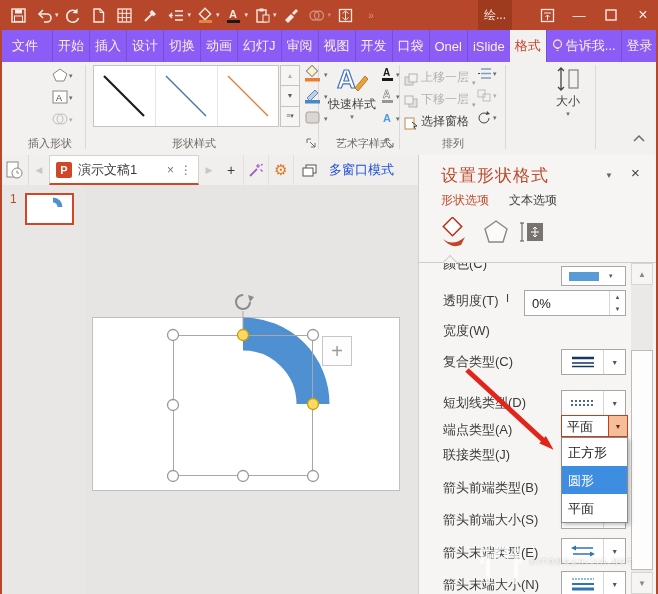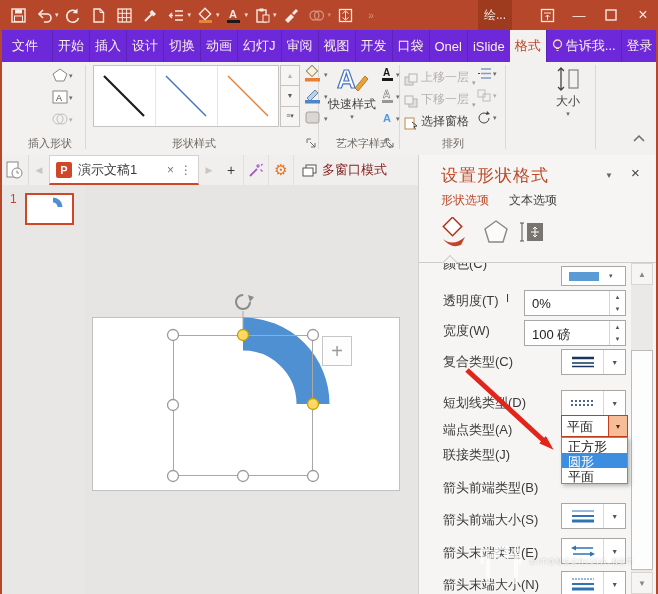--- a/index.html
+++ b/index.html
@@ -10,21 +10,21 @@
   
   .titlebar{position:absolute;left:0;top:0;width:658px;height:30px;background:#B7472A;display:flex;align-items:center}
   .qat{display:flex;align-items:center;gap:2px;padding-left:6px}
   .qbtn{width:24px;height:24px;display:flex;align-items:center;justify-content:center;color:#F6EAE4}
   .qbtn.dim{opacity:.45}
   .qcaret{font-size:7px;color:#F0DCD2;margin-left:-3px}
   .ctxtab{position:absolute;left:478px;top:0;height:30px;width:34px;background:#9E3A1E;color:#F6EAE4;font-size:12px;display:flex;align-items:center;justify-content:center}
   .winbtns{position:absolute;right:4px;top:0;height:30px;display:flex;align-items:center;gap:10px;color:#F6EAE4}
   .winbtn{width:22px;height:22px;display:flex;align-items:center;justify-content:center;font-size:13px}
   
-  .menubar{position:absolute;left:0;top:30px;width:658px;height:32px;background:#6d28d9;display:flex;align-items:stretch}
+  .menubar{position:absolute;left:0;top:30px;width:658px;height:32px;background:#8b5cf6;display:flex;align-items:stretch}
   .mtab{display:flex;align-items:center;padding:0 5px;font-size:13px;color:#FAEFE9;border-left:1px solid rgba(0,0,0,.14);white-space:nowrap}
   .mtab:first-child{border-left:none;padding-left:12px;padding-right:14px}
   .mtab.active{background:#F3F1F0;color:#C0462A;border-left:none}
   .bulb{margin-right:3px}
   .mmore{display:flex;align-items:center;color:#F3D9CD;font-size:10px;padding:0 3px}
   
   .ribbon{position:absolute;left:0;top:62px;width:658px;height:93px;background:#F3F1F0;border-bottom:1px solid #D8D4D2}
   .gdiv{position:absolute;top:3px;height:84px;width:1px;background:#DCD8D6}
   .grouplabel{position:absolute;top:74px;font-size:11px;color:#6E6861;white-space:nowrap}
   .bigbtn{position:absolute;display:flex;flex-direction:column;align-items:center;color:#444;font-size:12px}
@@ -41,21 +41,21 @@
   .arr-item.dim{color:#B5B0AD}
   .launcher{position:absolute;top:76px;width:10px;height:10px}
   
   .tabbar{position:absolute;left:0;top:155px;width:420px;height:30px;background:#F1EFED;border-bottom:1px solid #D7D4D2;display:flex;align-items:stretch}
   .tb-ico{width:28px;display:flex;align-items:center;justify-content:center;border-right:1px solid #DDDAD8}
   .tb-nav{width:20px;display:flex;align-items:center;justify-content:center;color:#C9C5C2;font-size:9px}
   .doctab{width:150px;background:#fff;border:1px solid #D5D2CF;border-bottom:2px solid #D04727;display:flex;align-items:center;gap:6px;padding:0 6px;box-sizing:border-box}
   .ppticon{width:16px;height:16px;background:#D04727;border-radius:2px;color:#fff;font-weight:bold;font-size:11px;display:flex;align-items:center;justify-content:center}
   .doctitle{font-size:13px;color:#3A3A3A;flex:1}
   .tbbtn{width:24px;display:flex;align-items:center;justify-content:center;font-size:14px;color:#3A3A3A;border-right:1px solid #E2DFDD}
-  .mwm{display:flex;align-items:center;gap:5px;padding:0 8px;font-size:13px;color:#7f1d1d}
+  .mwm{display:flex;align-items:center;gap:12px;padding:0 8px;font-size:13px;color:#1d4ed8}
   
   .thumbs{position:absolute;left:0;top:185px;width:85px;height:409px;background:#E9E7E5;border-right:1px solid #D4D1CF}
   .slidenum{position:absolute;left:10px;top:7px;font-size:12px;color:#C0462A}
   .thumb{position:absolute;left:25px;top:8px;width:45px;height:28px;background:#fff;border:2px solid #D04727}
   
   .canvas{position:absolute;left:85px;top:185px;width:333px;height:409px;background:#E7E5E3}
   .slide{position:absolute;left:7px;top:132px;width:308px;height:174px;background:#fff;border:1px solid #C2C0BE;box-sizing:border-box}
   .plusbtn{position:absolute;left:237px;top:151px;width:30px;height:30px;background:#FDFDFD;border:1px solid #C8C6C4;color:#9A9A9A;font-size:20px;display:flex;align-items:center;justify-content:center;box-sizing:border-box}
   
   .panel{position:absolute;left:418px;top:155px;width:240px;height:439px;background:#F6F5F4;border-left:1px solid #D3D0CE;box-sizing:border-box}
@@ -71,21 +71,21 @@
   .spinval{position:absolute;left:7px;top:5px}
   .spincol{position:absolute;right:0;top:0;width:15px;height:100%;border-left:1px solid #D8D5D3;display:flex;flex-direction:column}
   .spincol span{flex:1;display:flex;align-items:center;justify-content:center;font-size:6px;color:#555}
   .ddbtn{position:absolute;width:65px;height:26px;background:#fff;border:1px solid #A9A7A5;box-sizing:border-box;display:flex}
   .ddicon{width:42px;display:flex;align-items:center;justify-content:center}
   .ddarrow{width:21px;border-left:1px solid #D8D5D3;display:flex;align-items:center;justify-content:center;font-size:7px;color:#555}
   .combo{position:absolute;left:142px;top:152px;width:67px;height:22px;border:1px solid #C43E1C;background:#fff;box-sizing:border-box;display:flex;z-index:6}
   .combotext{flex:1;font-size:13px;color:#222;padding:2px 0 0 5px}
   .comboarrow{width:18px;background:#F6BD9B;border-left:1px solid #C43E1C;display:flex;align-items:center;justify-content:center;font-size:7px;color:#7A1A00}
   .droplist{position:absolute;left:142px;top:174px;width:67px;background:#fff;border:1px solid #8A8A8A;box-shadow:2px 2px 4px rgba(0,0,0,.25);z-index:5;box-sizing:border-box}
-  .dlitem{height:15px;font-size:13px;color:#222;padding:0 0 0 6px;box-sizing:border-box}
+  .dlitem{height:28px;font-size:13px;color:#222;padding:6px 0 0 6px;box-sizing:border-box}
   .dlitem.sel{background:#3D8EE0;color:#fff}
   .sbar-track{position:absolute;left:212px;top:22px;width:22px;height:287px;background:#EBE9E7}
   .sbar-btn{position:absolute;left:212px;width:22px;height:22px;background:#F6F5F4;border:1px solid #D8D5D3;box-sizing:border-box;display:flex;align-items:center;justify-content:center;font-size:8px;color:#8A8784}
   .sbar-thumb{position:absolute;left:212px;top:87px;width:22px;height:220px;background:#FDFDFD;border:1px solid #BDBAB8;box-sizing:border-box}
   
   .annot{position:absolute;left:0;top:0;z-index:30;pointer-events:none}
   .watermark{position:absolute;left:478px;top:528px;width:180px;height:66px;z-index:40;pointer-events:none;display:flex;align-items:center;gap:6px;opacity:.85}
   .wm-text{color:rgba(255,255,255,.92);text-shadow:0 0 3px rgba(110,110,110,.9)}
   .wm-name{font-size:23px;font-weight:bold;letter-spacing:2px;line-height:24px}
   .wm-url{font-size:7px;letter-spacing:2.5px}
@@ -527,27 +527,20 @@
       <span class="plabel" style="left:87px;top:29px;font-size:11px">I</span>
       <div class="spinbox" style="left:105px;top:27px">
         <span class="spinval">0%</span>
         <span class="spincol">
             <span>▲</span>
             <span>▼</span>
           </span>
       </div>
 
       <span class="plabel" style="top:59px">宽度(W)</span>
-      <div class="spinbox" style="left:105px;top:57px">
-        <span class="spinval">100 磅</span>
-        <span class="spincol">
-            <span>▲</span>
-            <span>▼</span>
-          </span>
-      </div>
 
       <span class="plabel" style="top:90px">复合类型(C)</span>
       <div class="ddbtn" style="left:142px;top:86px">
         <span class="ddicon">
             <svg width="24" height="12">
               <path d="M1 2 h22" stroke="#17375E" stroke-width="2.5"></path>
               <path d="M1 7 h22 M1 10.5 h22" stroke="#17375E" stroke-width="1.5"></path>
             </svg>
           </span>
         <span class="ddarrow">▼</span>

